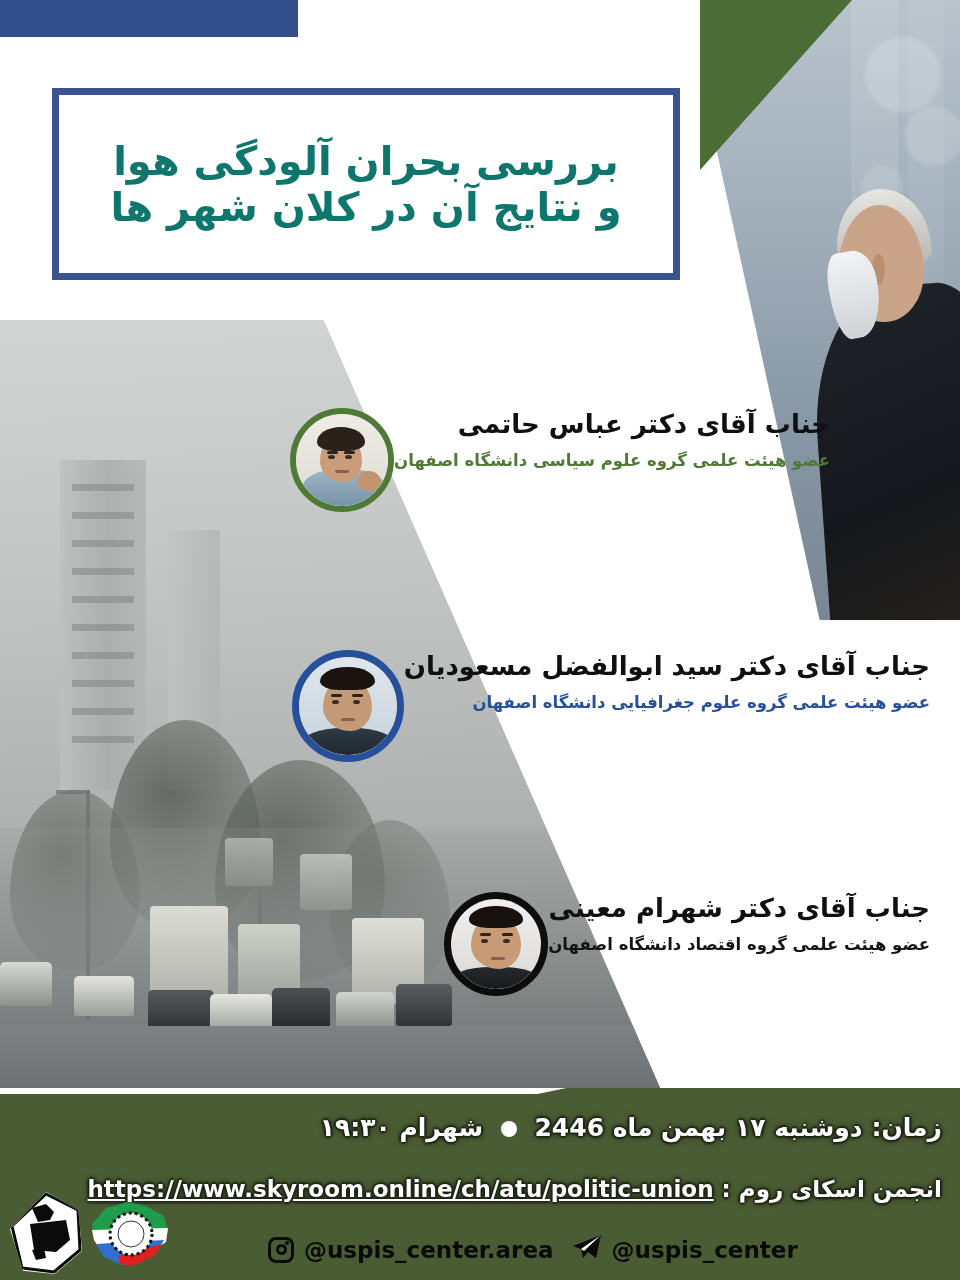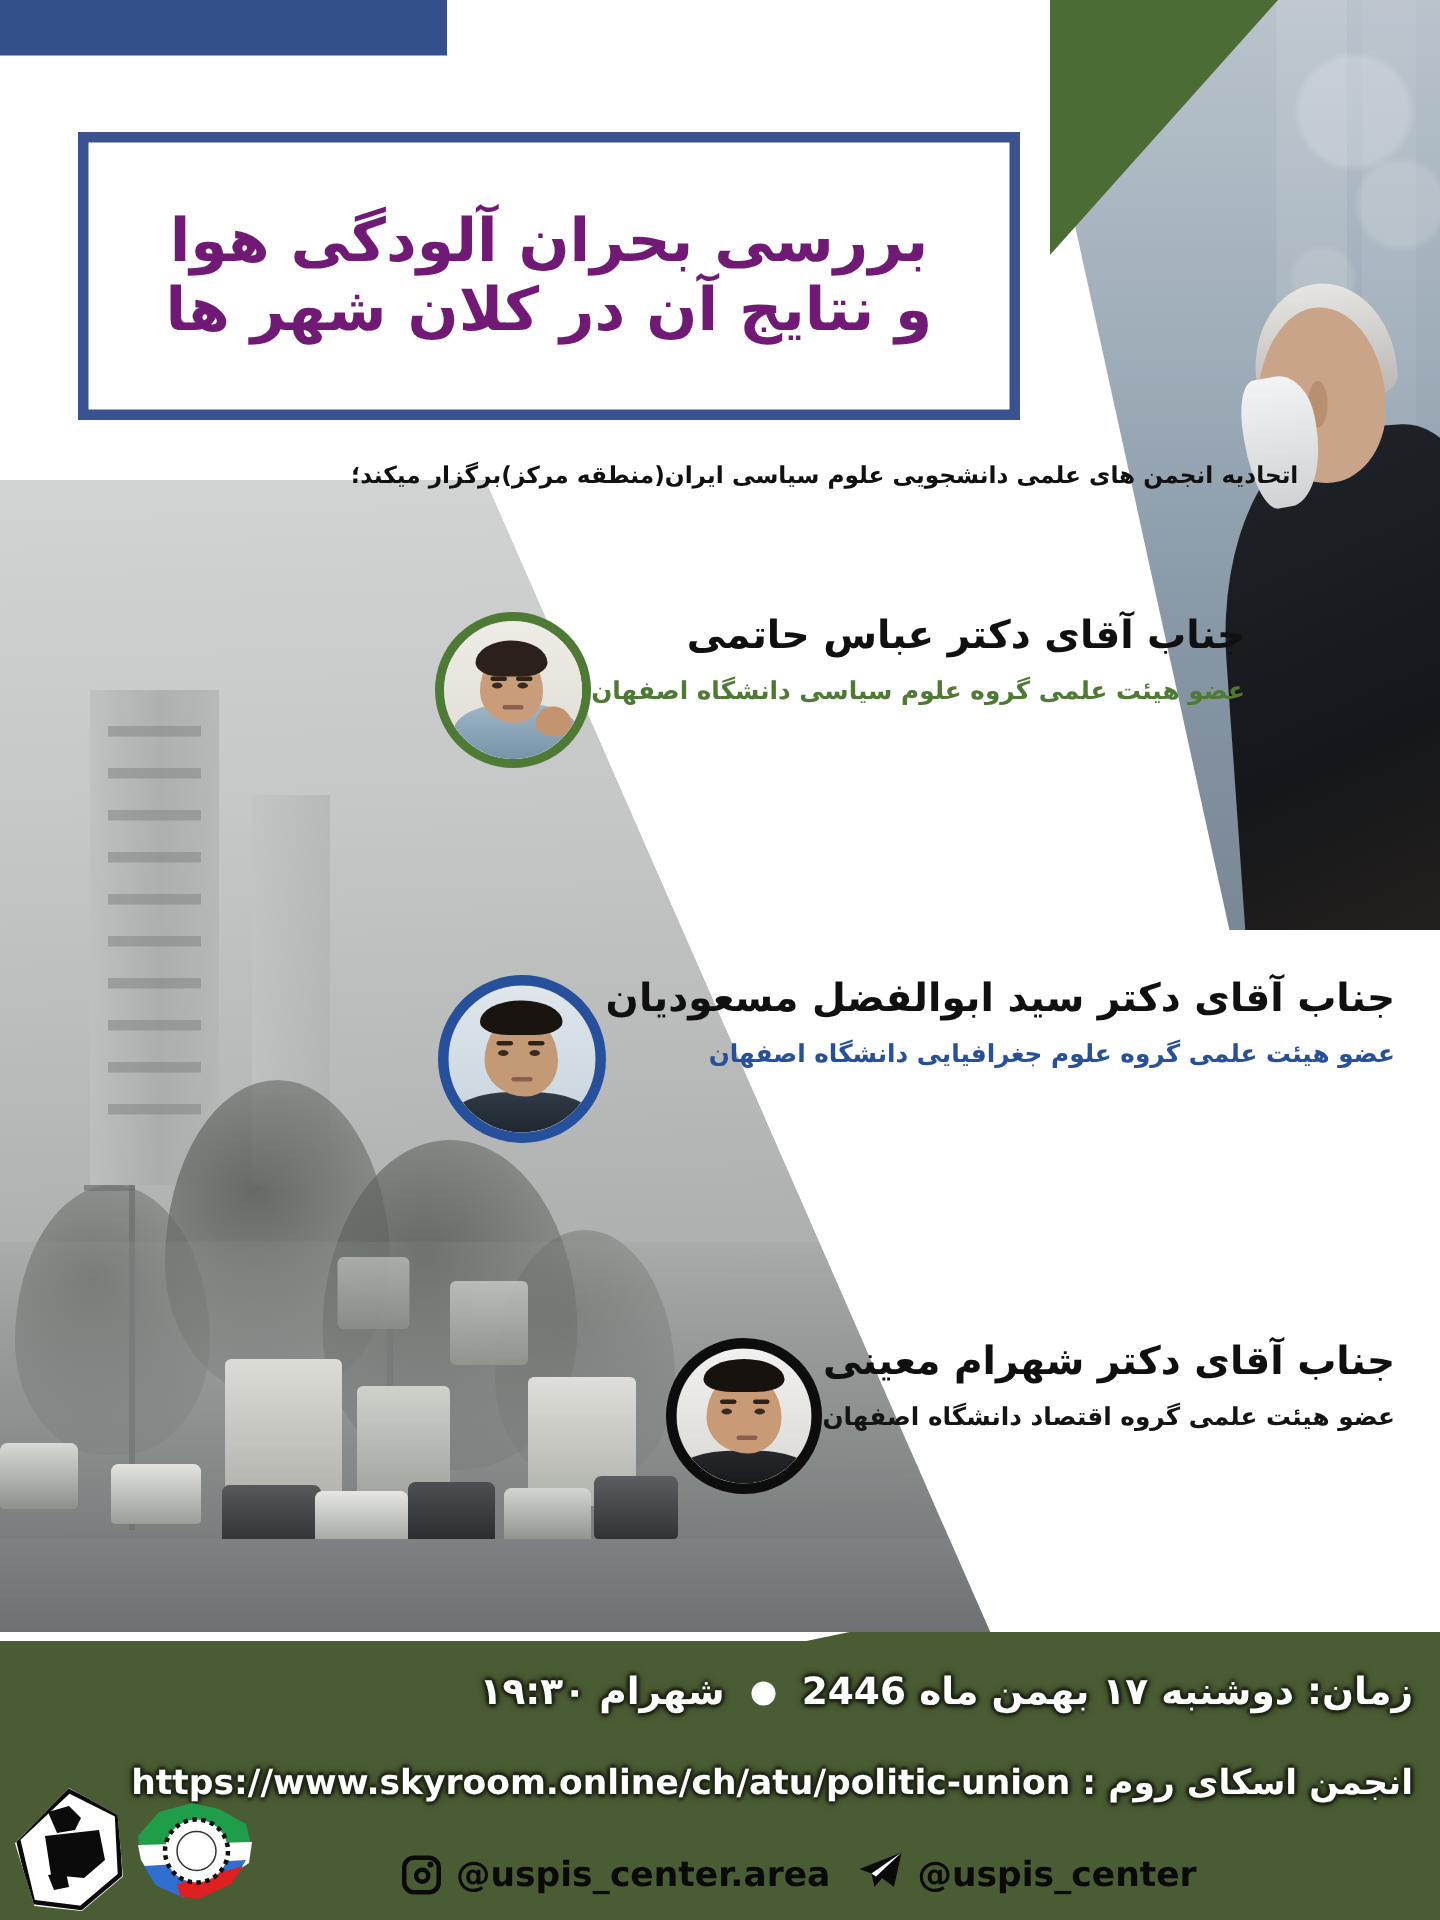--- a/index.html
+++ b/index.html
@@ -79,21 +79,21 @@
   
   .bottom-band{position:absolute;left:0;right:0;bottom:0;height:192px;background:#4a5c34;
     -webkit-clip-path:polygon(0 6px,56% 6px,59% 0,100% 0,100% 100%,0 100%);
     clip-path:polygon(0 6px,56% 6px,59% 0,100% 0,100% 100%,0 100%);}
 
   
   .title-box{position:absolute;left:52px;top:88px;width:628px;height:192px;
     background:#ffffff;border:7px solid #3a5390;box-sizing:border-box;
     display:flex;flex-direction:column;align-items:center;justify-content:center;
     box-shadow:0 0 0 1px rgba(255,255,255,.9);}
-  .title-line{color:#701a75;font-weight:bold;font-size:40px;line-height:1.15;
+  .title-line{color:#0f766e;font-weight:bold;font-size:40px;line-height:1.15;
     letter-spacing:-1px;white-space:nowrap;text-shadow:0 0 6px rgba(255,255,255,.95);text-align:center;}
 
   
   .subtitle{position:absolute;right:26px;top:308px;width:700px;text-align:left;
     color:#111;font-weight:bold;font-size:15.5px;white-space:nowrap;direction:rtl;}
 
   
   .speaker{position:absolute;display:flex;align-items:flex-start;direction:rtl;}
   .sp-texts{display:flex;flex-direction:column;justify-content:center;}
   .sp-name{font-weight:bold;font-size:26px;color:#101010;white-space:nowrap;line-height:1.25;}
@@ -124,21 +124,21 @@
 
   
   .time-line{position:absolute;right:18px;top:1113px;direction:rtl;
     font-size:25px;font-weight:bold;color:#ffffff;white-space:nowrap;
     text-shadow:-2px 0 2px #1d2414,2px 0 2px #1d2414,0 -2px 2px #1d2414,0 2px 2px #1d2414,0 0 6px #1d2414;}
   .dot-sep{display:inline-block;width:16px;height:16px;border-radius:50%;background:#fff;
     margin:0 9px;vertical-align:middle;}
   .room-line{position:absolute;right:18px;top:1176px;direction:rtl;
     font-size:23px;font-weight:bold;color:#ffffff;white-space:nowrap;
     text-shadow:-2px 0 2px #1d2414,2px 0 2px #1d2414,0 -2px 2px #1d2414,0 2px 2px #1d2414,0 0 6px #1d2414;}
-  .room-url{direction:ltr;display:inline-block;unicode-bidi:bidi-override;}
+  .room-url{direction:ltr;display:inline-block;unicode-bidi:bidi-override;text-decoration:underline;}
   .social{position:absolute;left:268px;top:1234px;display:flex;align-items:center;
     gap:10px;direction:ltr;color:#0a0a0a;font-weight:bold;font-size:23px;white-space:nowrap;}
   .ig-icon{width:26px;height:26px;border:3px solid #0a0a0a;border-radius:8px;position:relative;
     box-sizing:border-box;flex:0 0 auto;}
   .ig-icon::after{content:"";position:absolute;left:50%;top:50%;width:11px;height:11px;
     margin:-5.5px 0 0 -5.5px;border:3px solid #0a0a0a;border-radius:50%;box-sizing:border-box;}
   .ig-icon::before{content:"";position:absolute;right:2px;top:1px;width:4px;height:4px;
     background:#0a0a0a;border-radius:50%;}
   .tg-icon{flex:0 0 auto;margin-left:8px;}
 
@@ -213,21 +213,20 @@
     </div>
   </div>
 
   <div class="bottom-band"></div>
 
   <div class="title-box">
     <div class="title-line">بررسی بحران آلودگی هوا</div>
     <div class="title-line">و نتایج آن در کلان شهر ها</div>
   </div>
 
-  <div class="subtitle">اتحادیه انجمن های علمی دانشجویی علوم سیاسی ایران(منطقه مرکز)برگزار میکند؛</div>
 
   <div class="speaker" id="sp1">
     <div class="sp-texts">
       <div class="sp-name">جناب آقای دکتر عباس حاتمی</div>
       <div class="sp-role">عضو هیئت علمی گروه علوم سیاسی دانشگاه اصفهان</div>
     </div>
     <div class="avatar">
       <div class="av-inner">
         <div class="f-bg" style="background:linear-gradient(180deg,#efece6,#dfdcd4);"></div>
         <div class="f-body" style="left:6%;top:60%;width:92%;height:46%;background:linear-gradient(180deg,#9fb6c6,#6f8ea3);"></div>

